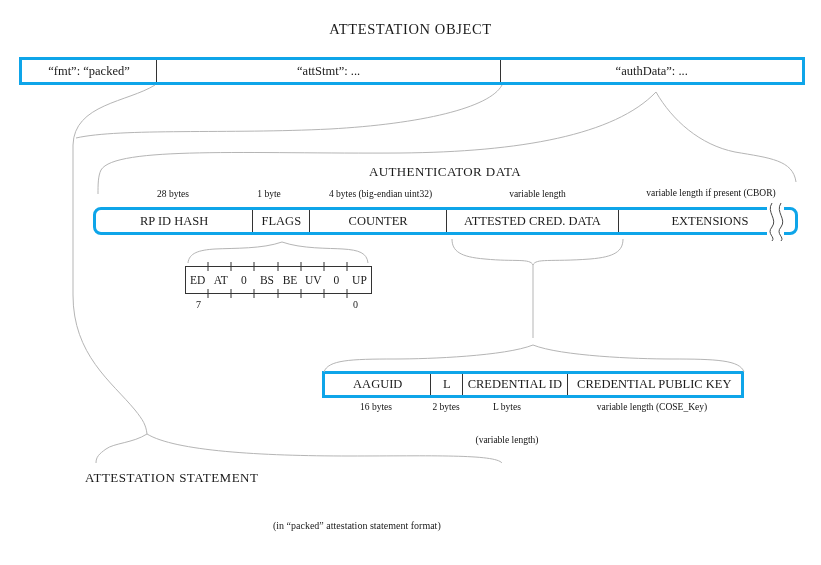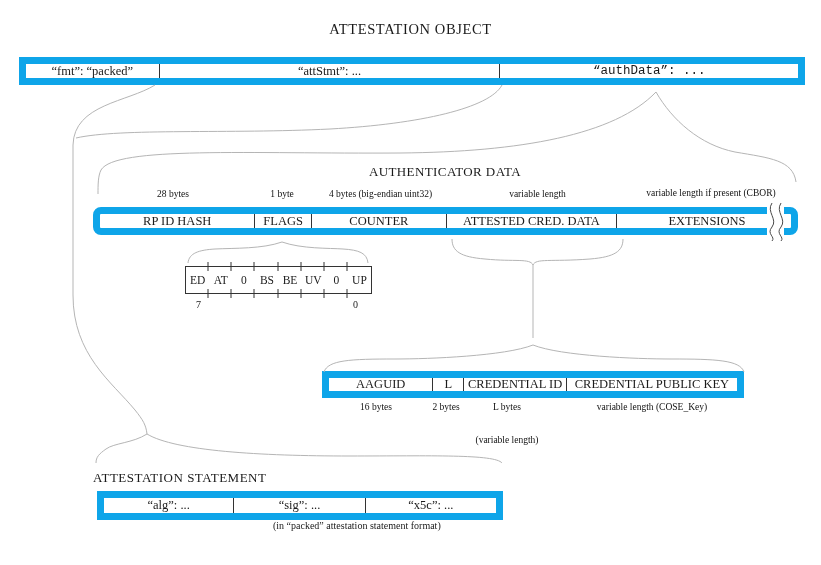--- a/index.html
+++ b/index.html
@@ -2,61 +2,61 @@
 <html><head>
 <meta charset="utf-8">
 <style>
   html,body{margin:0;padding:0;background:#fff;}
   .canvas{
     position:relative;width:821px;height:565px;background:#ffffff;
     font-family:"Liberation Serif","DejaVu Serif",serif;color:#1a1a1a;overflow:hidden;
   }
   .abs{position:absolute;}
   .page-title{left:0;top:21;width:821px;top:21px;font-size:14.5px;letter-spacing:.6px;text-align:center;}
-  .boxrow{position:absolute;display:flex;border:7px solid #0ea5e9;box-sizing:border-box;background:#fff;z-index:2;}
+  .boxrow{position:absolute;display:flex;border:3px solid #0ea5e9;box-sizing:border-box;background:#fff;z-index:2;}
   .boxrow .cell{box-sizing:border-box;display:flex;align-items:center;justify-content:center;font-size:12.5px;white-space:nowrap;overflow:visible;}
   .boxrow .cell.div{border-right:1px solid #333;}
   
   .row-top{left:19px;top:57px;width:786px;height:28px;}
   
   .row-auth{left:93px;top:207px;width:705px;height:28px;border-radius:8px;}
   .authdata-title{left:95px;top:164px;width:700px;font-size:13px;letter-spacing:.4px;text-align:center;}
   .sizelab{position:absolute;font-size:9.5px;color:#111;text-align:center;white-space:nowrap;}
   
   .flags-box{left:185px;top:266px;width:187px;height:28px;border:1px solid #333;box-sizing:border-box;display:flex;z-index:2;background:#fff;position:absolute;}
   .flags-box .bit{flex:1;display:flex;align-items:center;justify-content:center;font-size:11.5px;}
   .bitnum{position:absolute;font-size:10px;}
   
   .row-acd{left:322px;top:371px;width:422px;height:27px;text-align:center;}
   
-  .stmt-title{left:93px;top:470px;font-size:13px;letter-spacing:.5px;position:absolute;}
+  .stmt-title{left:85px;top:470px;font-size:13px;letter-spacing:.5px;position:absolute;}
   .stmt-note{left:273px;top:473px;font-size:10px;position:absolute;margin-top:47px;}
   .row-stmt{left:97px;top:491px;width:406px;height:29px;}
   svg.overlay{position:absolute;left:0;top:0;z-index:5;pointer-events:none;}
   svg.overlay path{fill:none;stroke:#b5b5b5;stroke-width:1;}
   svg.overlay path.tear{stroke:#4a4a4a;}
   svg.overlay line{stroke:#333;stroke-width:1;}
 </style>
 </head>
 <body>
 
 <div class="canvas">
 
   <div class="abs page-title">ATTESTATION OBJECT</div>
 
   <div class="boxrow row-top">
     <div class="cell div" style="width:136px;">“fmt”: “packed”</div>
     <div class="cell div" style="width:347px;">“attStmt”: ...</div>
-    <div class="cell" style="width:303px;font-family:Liberation Mono, monospace;">“authData”: ...</div>
+    <div class="cell" style="width:303px;">“authData”: ...</div>
   </div>
 
   <div class="abs authdata-title">AUTHENTICATOR DATA</div>
 
   <div class="sizelab" style="left:93px;top:189px;width:160px;">28 bytes</div>
-  <div class="sizelab" style="left:253px;top:189px;width:58px;">1 byte</div>
+  <div class="sizelab" style="left:240px;top:189px;width:58px;">1 byte</div>
   <div class="sizelab" style="left:311px;top:189px;width:139px;">4 bytes (big-endian uint32)</div>
   <div class="sizelab" style="left:450px;top:189px;width:175px;">variable length</div>
   <div class="sizelab" style="left:621px;top:188px;width:180px;">variable length if present (CBOR)</div>
 
   <div class="boxrow row-auth">
     <div class="cell div" style="width:160px;">RP ID HASH</div>
     <div class="cell div" style="width:58px;">FLAGS</div>
     <div class="cell div" style="width:139px;">COUNTER</div>
     <div class="cell div" style="width:175px;">ATTESTED CRED. DATA</div>
     <div class="cell" style="width:173px;margin-left:6px;">EXTENSIONS</div>
@@ -83,25 +83,20 @@
   </div>
 
   <div class="sizelab" style="left:322px;top:402px;width:108px;">16 bytes</div>
   <div class="sizelab" style="left:406px;top:402px;width:80px;">2 bytes</div>
   <div class="sizelab" style="left:447px;top:402px;width:120px;">L bytes</div>
   <div class="sizelab" style="left:447px;top:435px;width:120px;">(variable length)</div>
   <div class="sizelab" style="left:562px;top:402px;width:180px;">variable length (COSE_Key)</div>
 
   <div class="stmt-title">ATTESTATION STATEMENT</div>
   <div class="stmt-note">(in “packed” attestation statement format)</div>
-  <div class="boxrow row-stmt">
-    <div class="cell div" style="width:135px;">“alg”: ...</div>
-    <div class="cell div" style="width:136px;">“sig”: ...</div>
-    <div class="cell" style="width:135px;">“x5c”: ...</div>
-  </div>
 
   <svg class="overlay" width="821" height="565" viewBox="0 0 821 565">
 
     <g>
       <path d="M155,85 C128,102 74,104 73,145 L73,295 C73,355 112,382 135,410 C143,420 146,425 147,434"></path>
       <path d="M502,85 C490,108 420,124 330,129 C230,134 120,128 76,138"></path>
     </g>
 
     <g>
       <path d="M656,92 C615,135 520,152 400,153 C250,154 115,146 101,170 C98,176 98,185 98,194"></path>

